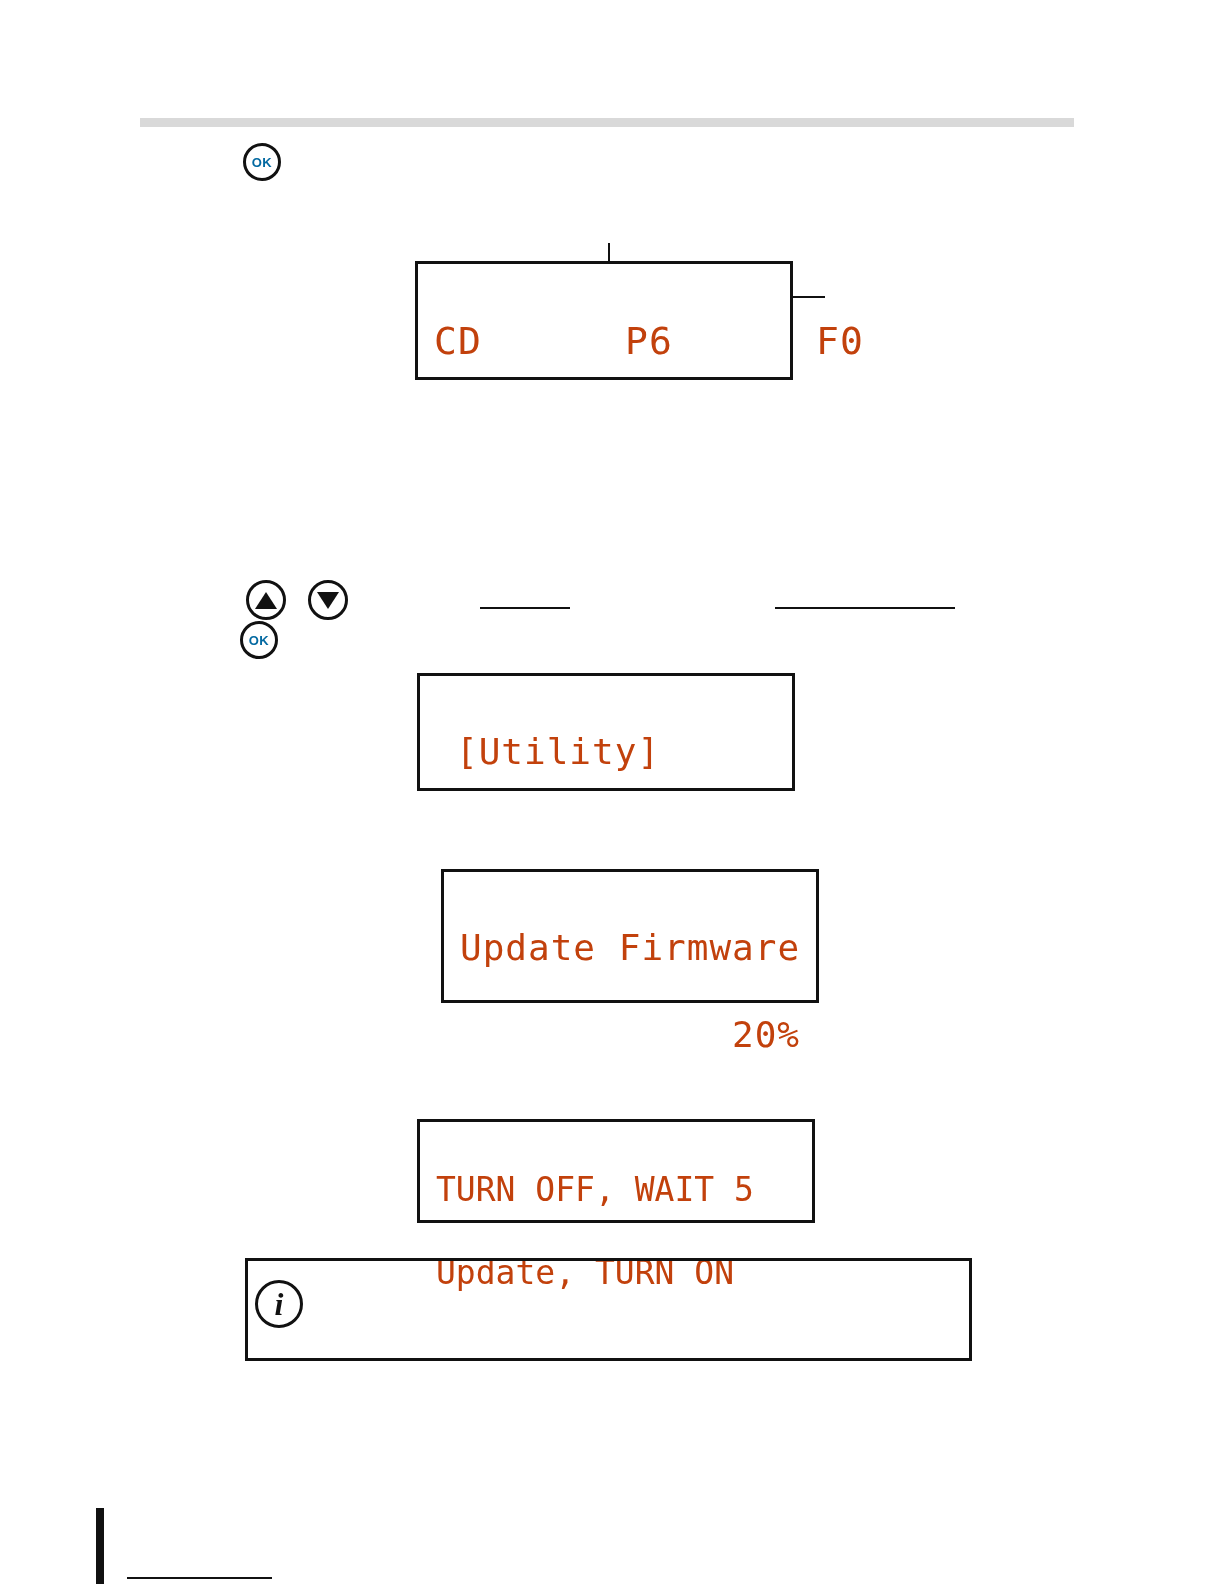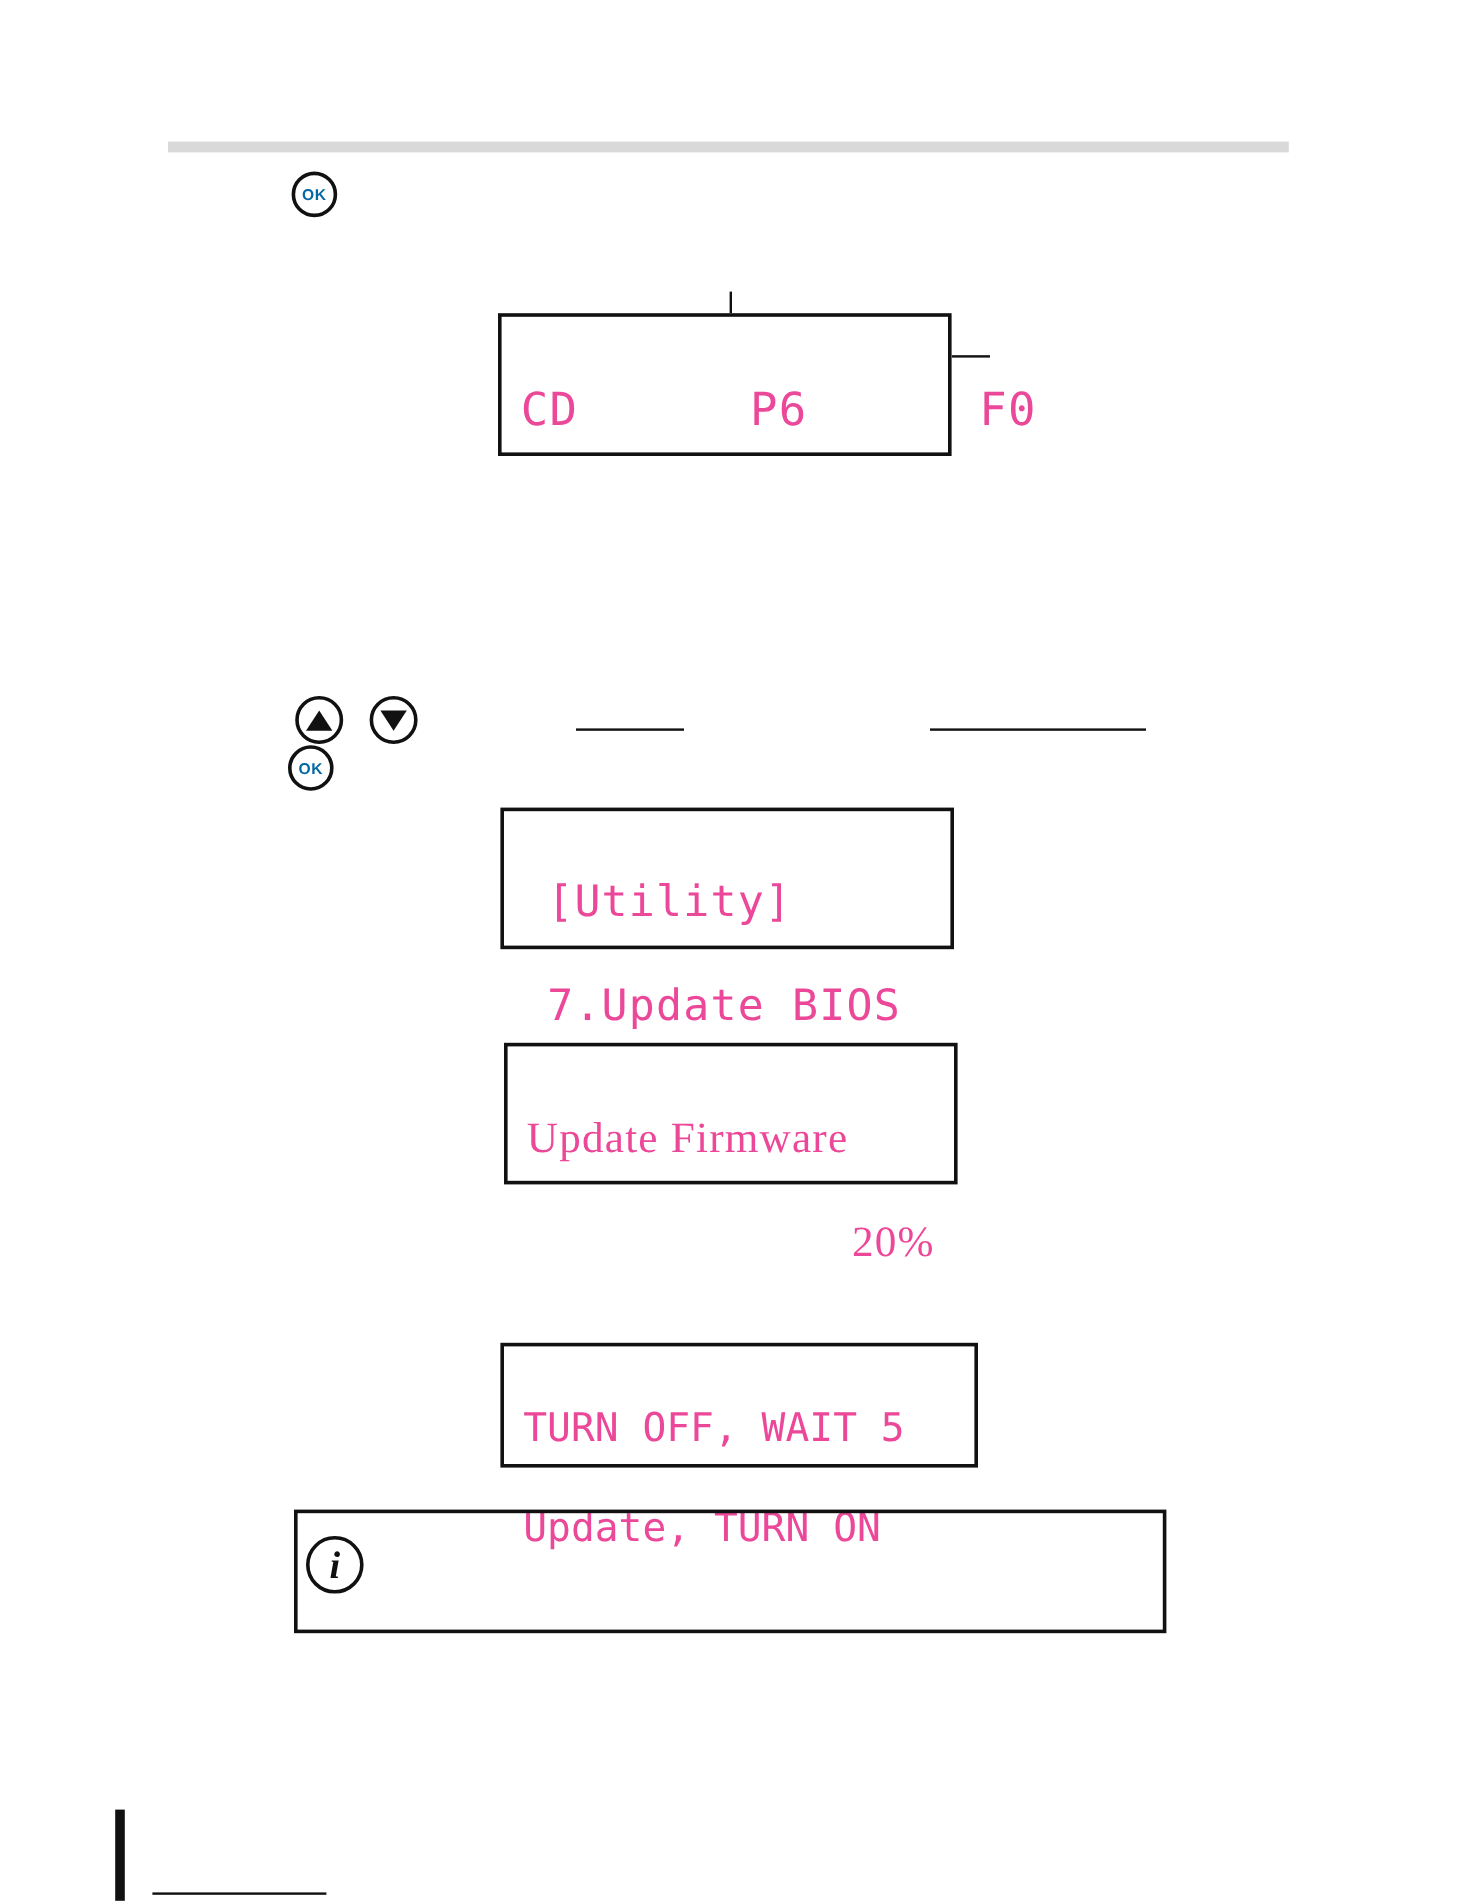--- a/index.html
+++ b/index.html
@@ -72,34 +72,34 @@
     border-top: 17px solid #111;
   }
 
   
   .lcd {
     position: absolute;
     border: 3px solid #111;
     box-sizing: border-box;
     background: #fff;
     font-family: "DejaVu Sans Mono", monospace;
-    color: #ec4899;
+    color: #c2410c;
     padding: 12px 16px 10px 16px;
     white-space: pre;
     line-height: 1.28;
   }
   .lcd-line {
     font-size: 38px;
     letter-spacing: 1px;
     white-space: pre;
   }
 
   #lcd-status { left: 415px; top: 261px; width: 378px; height: 119px; }
   #lcd-utility { left: 417px; top: 673px; width: 378px; height: 118px; padding-left: 36px; }
-  #lcd-firmware { left: 420px; top: 869px; width: 378px; height: 118px; font-family: Liberation Serif, serif; }
+  #lcd-firmware { left: 441px; top: 869px; width: 378px; height: 134px; }
   #lcd-restart { left: 417px; top: 1119px; width: 398px; height: 104px; padding-top: 6px; }
 
   #lcd-restart .lcd-line { font-size: 33px; letter-spacing: 0px; }
   #lcd-firmware .lcd-line, #lcd-utility .lcd-line { font-size: 36px; }
 
   .lcd-right { display: block; text-align: right; }
 
   
   .leader {
     position: absolute;
@@ -191,21 +191,20 @@
 </div>
 <div class="btn-ok btn-ok-2">
   <span>OK</span>
 </div>
 
 <div class="underline" id="ul-1"></div>
 <div class="underline" id="ul-2"></div>
 
 <div class="lcd" id="lcd-utility">
   <div class="lcd-line">[Utility]</div>
-  <div class="lcd-line">7.Update BIOS</div>
 </div>
 
 <div class="lcd" id="lcd-firmware">
   <div class="lcd-line">Update Firmware</div>
   <div class="lcd-line lcd-right">20%</div>
 </div>
 
 <div class="lcd" id="lcd-restart">
   <div class="lcd-line">TURN OFF, WAIT 5</div>
   <div class="lcd-line">Update, TURN ON</div>

